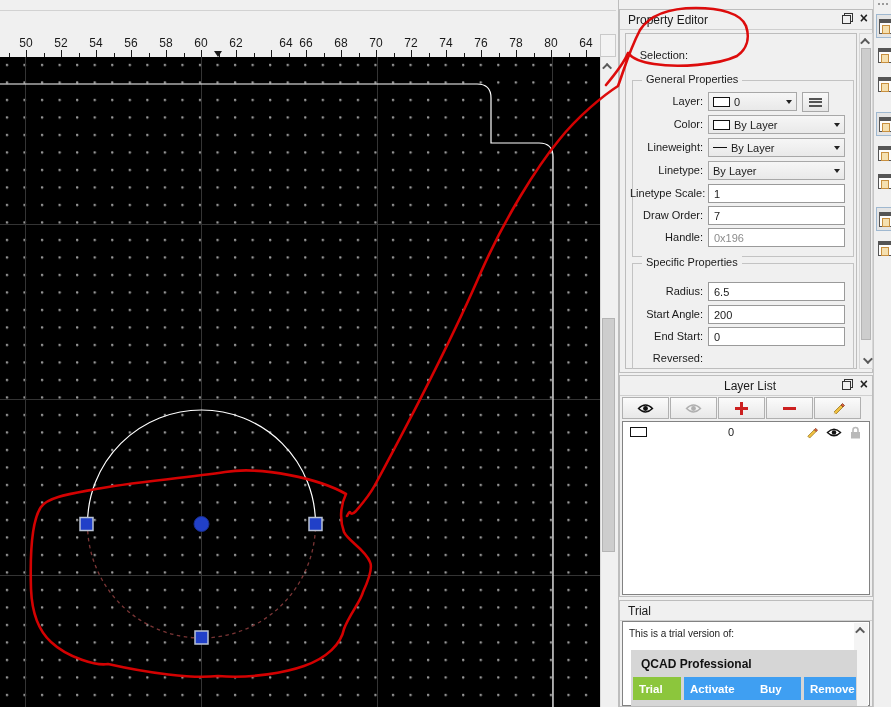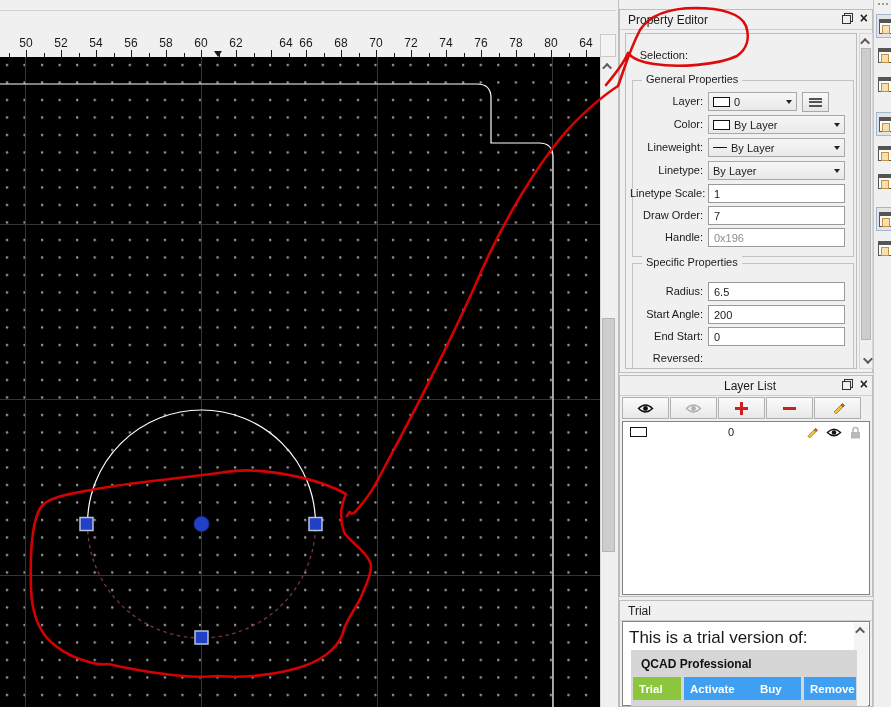--- a/index.html
+++ b/index.html
@@ -86,21 +86,21 @@
              background:#fff; border:1px solid #828282; }
   .ll-row { position:absolute; left:0; top:1px; width:100%; height:18px; display:flex; align-items:center; }
   .ll-row .swatch { margin-left:7px; }
   .ll-row .lname { margin-left:6px; flex:1; }
   .ll-row .ric { margin-right:8px; }
 
   
   #trial-panel { top:600px; height:107px; }
   .trial-content { position:absolute; left:2px; top:20px; width:248px; height:85px;
                    background:#fff; border:1px solid #828282; }
-  .trial-msg { position:absolute; left:6px; top:6px; font-size:17px; }
+  .trial-msg { position:absolute; left:6px; top:6px; font-size:10px; }
   .trial-scroll { right:1px; top:1px; width:14px; height:83px; background:#f4f4f4; }
   .product-box { position:absolute; left:8px; top:28px; width:226px; height:56px; background:#d6d6d6; }
   .product-name { position:absolute; left:10px; top:7px; font-weight:bold; font-size:12px; color:#111; }
   .tbtn { position:absolute; top:27px; height:23px; color:#fff; font-weight:bold; font-size:11.5px;
           display:flex; align-items:center; padding-left:6px; }
   .tbtn.green { background:#8cc63c; }
   .tbtn.blue { background:#3f9ff2; }
 
   
   .dock-toolbar { position:absolute; left:873px; top:0; width:18px; height:707px;

